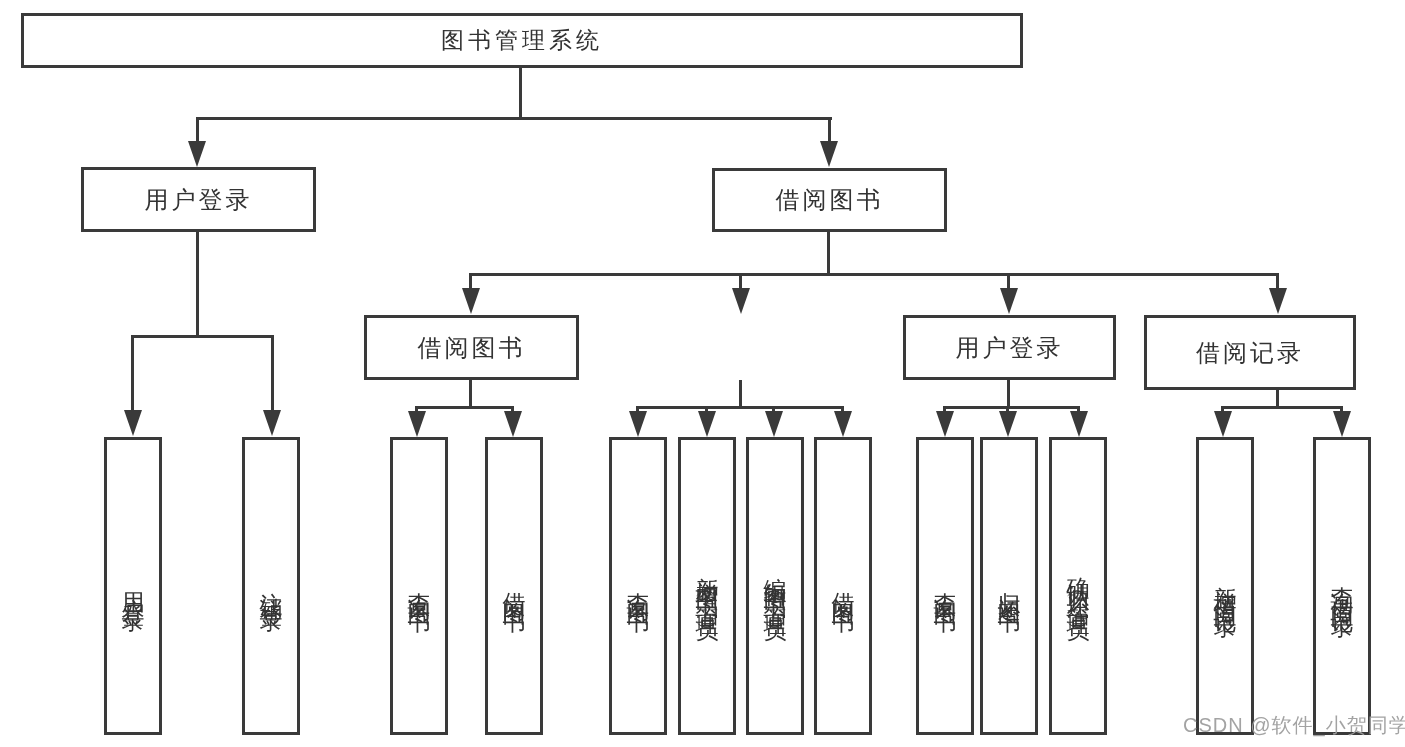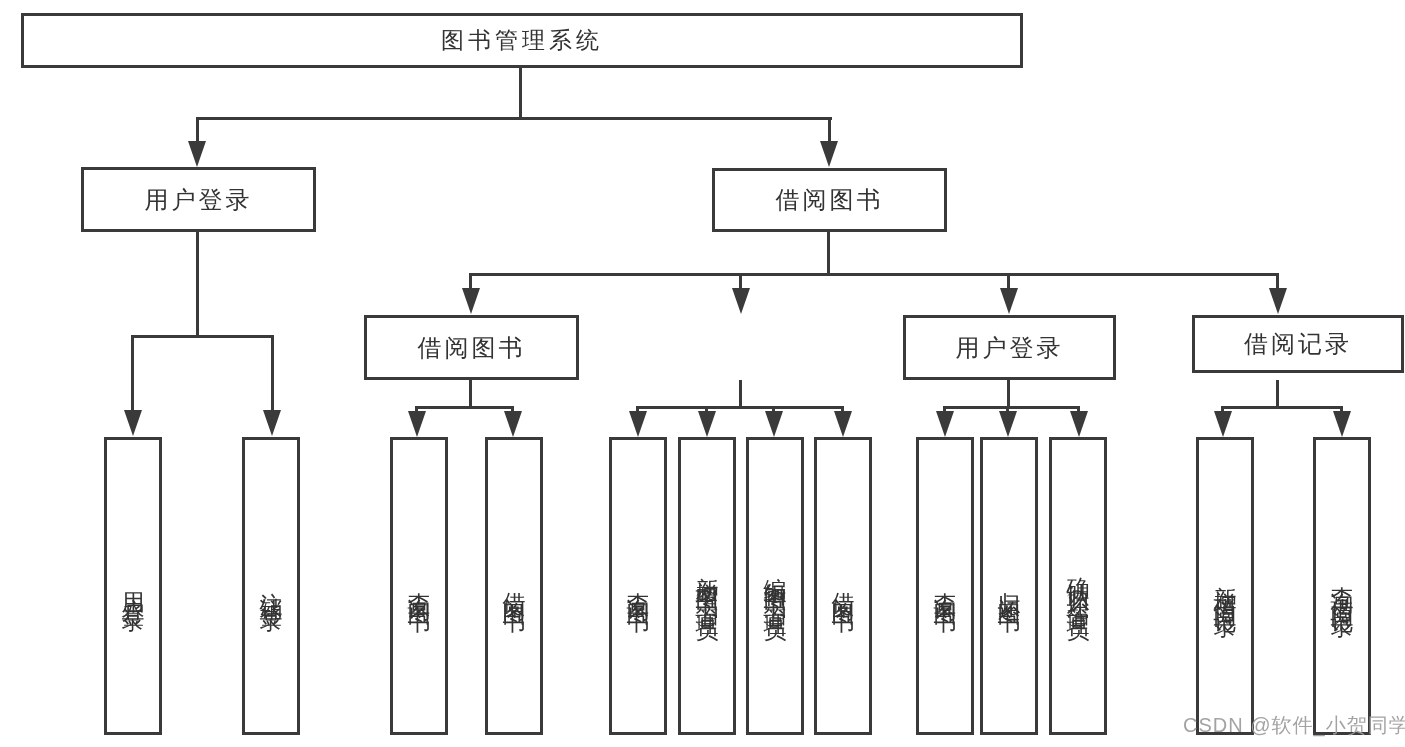--- a/index.html
+++ b/index.html
@@ -134,21 +134,21 @@
 
   <div class="node hnode" style="left:364px;top:315px;width:215px;height:65px">
     <span>借阅图书</span>
   </div>
 
 
   <div class="node hnode" style="left:903px;top:315px;width:213px;height:65px">
     <span>用户登录</span>
   </div>
 
-  <div class="node hnode" style="left:1192px;top:315px;width:212px;height:58px">
+  <div class="node hnode" style="left:1144px;top:315px;width:212px;height:75px">
     <span>借阅记录</span>
   </div>
 
   <div class="node vnode" style="left:104px;top:437px;width:58px;height:298px">
     <span>用户登录</span>
   </div>
   <div class="node vnode" style="left:242px;top:437px;width:58px;height:298px">
     <span>注销登录</span>
   </div>
 

